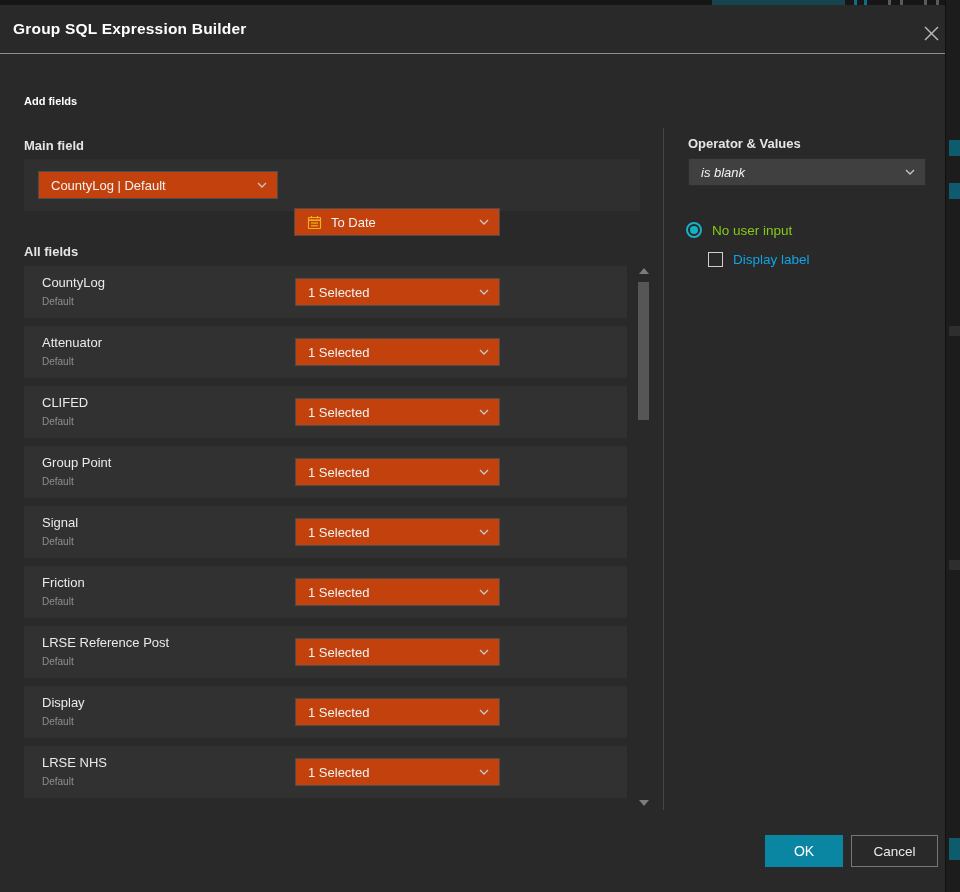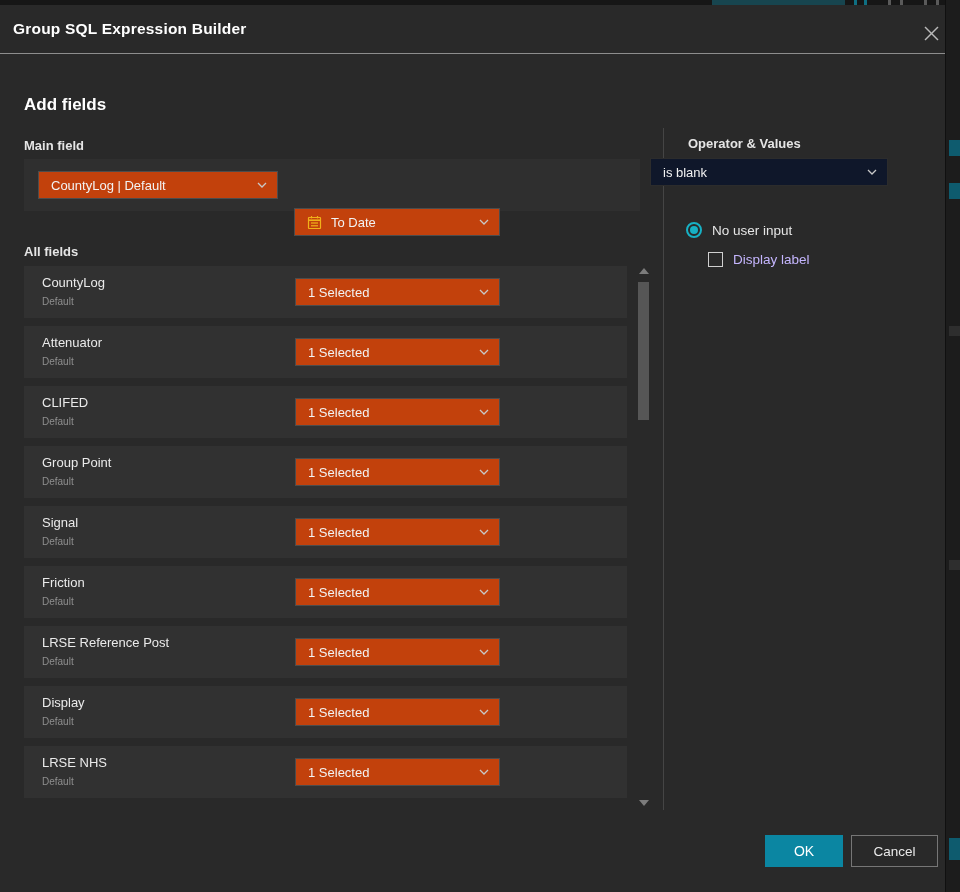--- a/index.html
+++ b/index.html
@@ -16,21 +16,21 @@
 
   
   #dialog { position:absolute; left:0; top:5px; width:945px; height:887px; background:#292929;padding-left:16px; }
 
   #dialog-header { position:absolute; left:0; top:0; width:100%; height:48px; }
   #dialog-title { position:absolute; left:13px; top:0; height:48px; line-height:48px; color:#ffffff; font-size:15.5px; font-weight:bold; letter-spacing:.2px; }
   #dialog-close { position:absolute; left:918px; top:15px; width:26px; height:26px; display:flex; align-items:center; justify-content:center; cursor:pointer; }
   #dialog-close svg { stroke:#b9b9b9; }
   #header-divider { position:absolute; left:0; top:48px; width:100%; height:1px; background:#8d8d8d; }
 
-  .section-title { position:absolute; color:#ffffff; font-size:17px; font-weight:bold; }
+  .section-title { position:absolute; color:#ffffff; font-size:11px; font-weight:bold; }
   .group-label { position:absolute; color:#e5e5e5; font-size:13px; font-weight:bold; }
 
   
   #main-field-box { position:absolute; left:24px; top:154px; width:616px; height:52px; background:#2f2f2f; }
   .dropdown { background:#c2410c; border:1px solid #4c4c4c; color:#f2f2f2; font-size:13px;
               display:flex; align-items:center; height:28px; padding:0 10px 0 12px; cursor:pointer; }
   .dropdown .dd-text { flex:1; white-space:nowrap; overflow:hidden; }
   .dropdown svg.chev { flex:none; margin-left:8px; }
   #main-field-select { position:absolute; left:14px; top:12px; width:240px; }
   #main-attr-select  { position:absolute; left:270px; top:12px; width:206px;margin-top:37px; }
@@ -47,28 +47,28 @@
   #scrollbar { position:absolute; left:637px; top:257px; width:14px; height:548px; }
   .sb-arrow { position:absolute; left:2px; width:0; height:0; border-left:5px solid transparent; border-right:5px solid transparent; }
   #sb-up   { top:6px;  border-bottom:6px solid #7c7c7c; }
   #sb-down { bottom:4px; border-top:6px solid #7c7c7c; }
   #sb-thumb { position:absolute; left:1px; top:20px; width:11px; height:138px; background:#565656; }
 
   
   #panel-divider { position:absolute; left:663px; top:123px; width:1px; height:682px; background:#454545; }
 
   
-  #operator-select { position:absolute; left:650px; top:153px; width:238px; background:#0f172a; border-color:#2c2c2c; }
+  #operator-select { position:absolute; left:688px; top:153px; width:238px; background:#404040; border-color:#2c2c2c;font-style:italic; }
   #radio-row { position:absolute; left:686px; top:217px; display:flex; align-items:center; gap:10px; cursor:pointer; }
   .radio-outer { width:16px; height:16px; border-radius:50%; border:2px solid #17b1c4; display:flex; align-items:center; justify-content:center; background:transparent; }
   .radio-outer .radio-dot { width:8px; height:8px; border-radius:50%; background:#17b1c4; }
-  .radio-label { color:#e5e5e5; font-size:13.5px; }
+  .radio-label { color:#84cc16; font-size:13.5px; }
   #checkbox-row { position:absolute; left:708px; top:247px; display:flex; align-items:center; gap:10px; cursor:pointer; }
   .checkbox-box { width:15px; height:15px; border:1.5px solid #cfcfcf; background:transparent; }
-  .checkbox-label { color:#c4b5fd; font-size:13.5px; }
+  .checkbox-label { color:#0ea5e9; font-size:13.5px; }
 
   
   #ok-button { position:absolute; left:765px; top:830px; width:78px; height:32px; background:#0b86a2; border:1px solid #0b86a2;
                color:#ffffff; font-size:14px; font-family:"Liberation Sans",sans-serif; cursor:pointer; }
   #cancel-button { position:absolute; left:851px; top:830px; width:87px; height:32px; background:transparent; border:1px solid #767676;
                color:#eaeaea; font-size:13.5px; font-family:"Liberation Sans",sans-serif; cursor:pointer; }
 </style>
 </head>
 <body>
 

